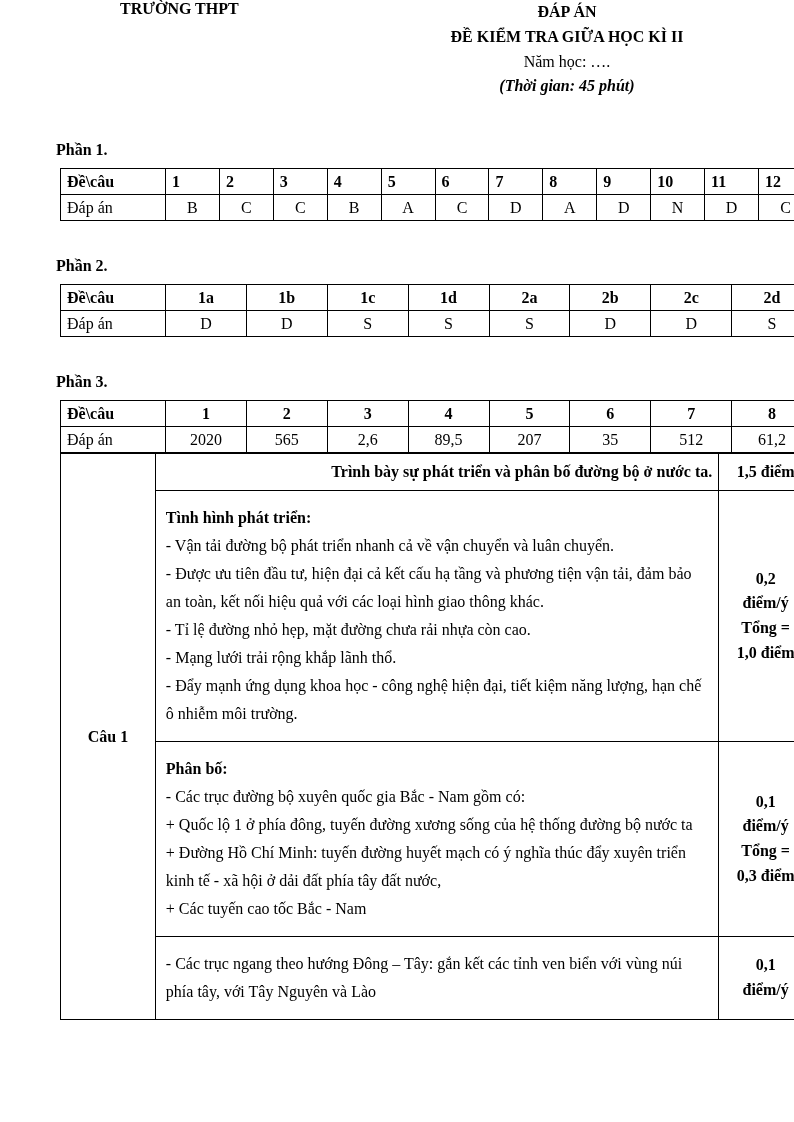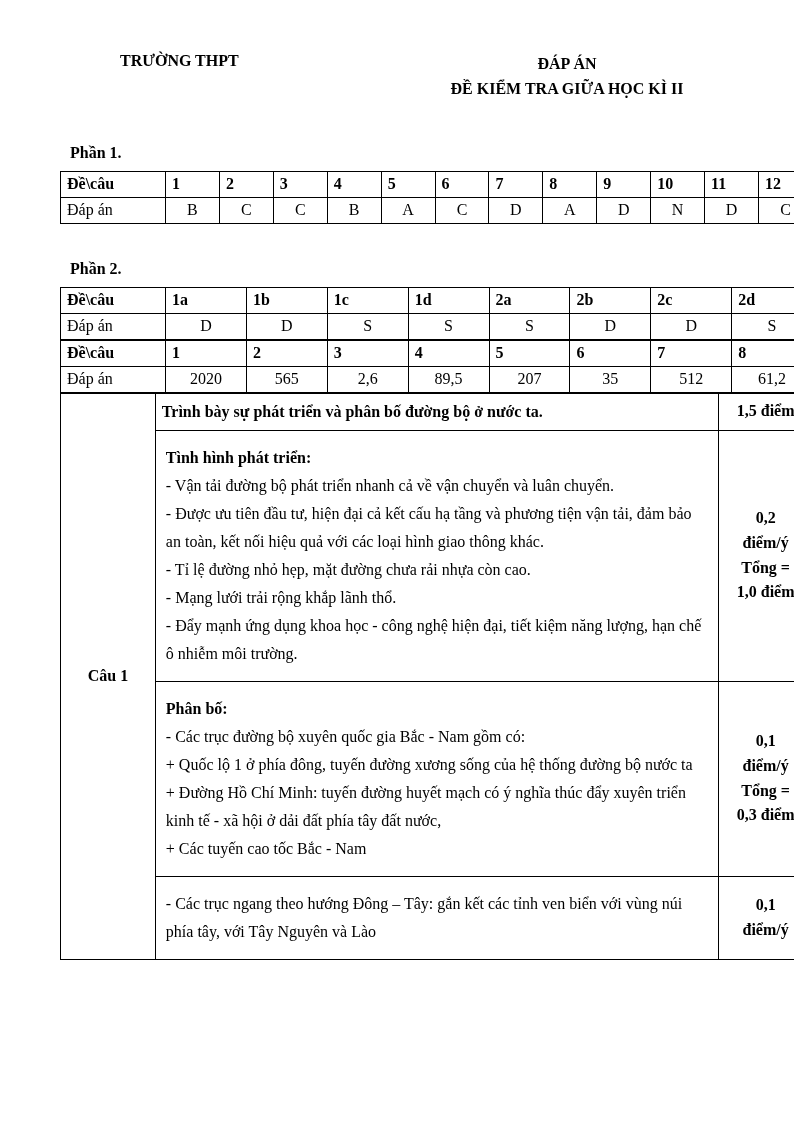--- a/index.html
+++ b/index.html
@@ -2,52 +2,54 @@
 <html><head>
 <meta charset="utf-8">
 <style>
   * { box-sizing: border-box; }
   html, body { margin: 0; padding: 0; background: #ffffff; }
   .page {
     width: 794px; height: 1122px; background: #ffffff; overflow: hidden;
     font-family: "Liberation Serif", "DejaVu Serif", serif;
     font-size: 16px; color: #000;
   }
-  .header { display: flex; padding-top: 52px; }
+  .header { display: flex; }
   .header-left { margin-left: 120px; font-weight: bold; }
   .header-right { margin-left: auto; margin-right: 62px; width: 330px; text-align: center; line-height: 1.55; }
   .b  { font-weight: bold; }
   .bi { font-weight: bold; font-style: italic; }
-  .section-label { font-weight: bold; margin: 36px 0 9px 70px; }
+  .section-label { font-weight: bold; margin: 36px 0 9px 56px; }
   .section-label.first { margin-top: 42px; }
   table { border-collapse: collapse; table-layout: fixed; width: 753px; margin-left: 60px; }
   td { border: 1px solid #000; padding: 2px 6px; }
   .ans td { height: 26px; }
-  .qrow td { font-weight: bold; text-align: left; }
+  .qrow td { font-weight: bold; text-align: center; }
   .arow td { text-align: center; }
   .ans td.label { text-align: left; font-weight: bold; }
   .arow td.label { font-weight: normal; }
   .t1 .qrow td { text-align: left; }
   .p4 td { vertical-align: top; }
   .p4 .cau { vertical-align: middle; text-align: center; font-weight: bold; }
-  .p4 .ttl { font-weight: bold; text-align: left; vertical-align: middle; padding: 9px 6px; }
+  .p4 .ttl { font-weight: bold; text-align: right; vertical-align: middle; padding: 9px 6px; }
   .p4 .pts { font-weight: bold; text-align: center; vertical-align: middle; white-space: pre-line; line-height: 1.55; padding: 4px 8px; }
   .p4 .content { padding: 13px 10px; line-height: 1.75; }
   .hd { font-weight: bold; }
 </style>
 </head>
 <body>
 
 <div class="page">
 
   <div class="header">
     <div class="header-left">TRƯỜNG THPT</div>
     <div class="header-right">
       <div class="b">ĐÁP ÁN</div>
       <div class="b">ĐỀ KIỂM TRA GIỮA HỌC KÌ II</div>
+      <div>Năm học: ….</div>
+      <div class="bi">(Thời gian: 45 phút)</div>
     </div>
   </div>
 
   <div class="section-label first">Phần 1.</div>
   <table class="ans t1">
     <colgroup>
         <col style="width:105px">
       </colgroup>
     <tbody>
         <tr class="qrow">
@@ -107,20 +109,21 @@
           <td>S</td>
           <td>S</td>
           <td>S</td>
           <td>D</td>
           <td>D</td>
           <td>S</td>
         </tr>
   </tbody>
     </table>
 
+  <div class="section-label">Phần 3.</div>
   <table class="ans t3">
     <colgroup>
         <col style="width:105px">
       </colgroup>
     <tbody>
         <tr class="qrow">
       <td class="label">Đề\câu</td>
     <td>1</td>
           <td>2</td>
           <td>3</td>

